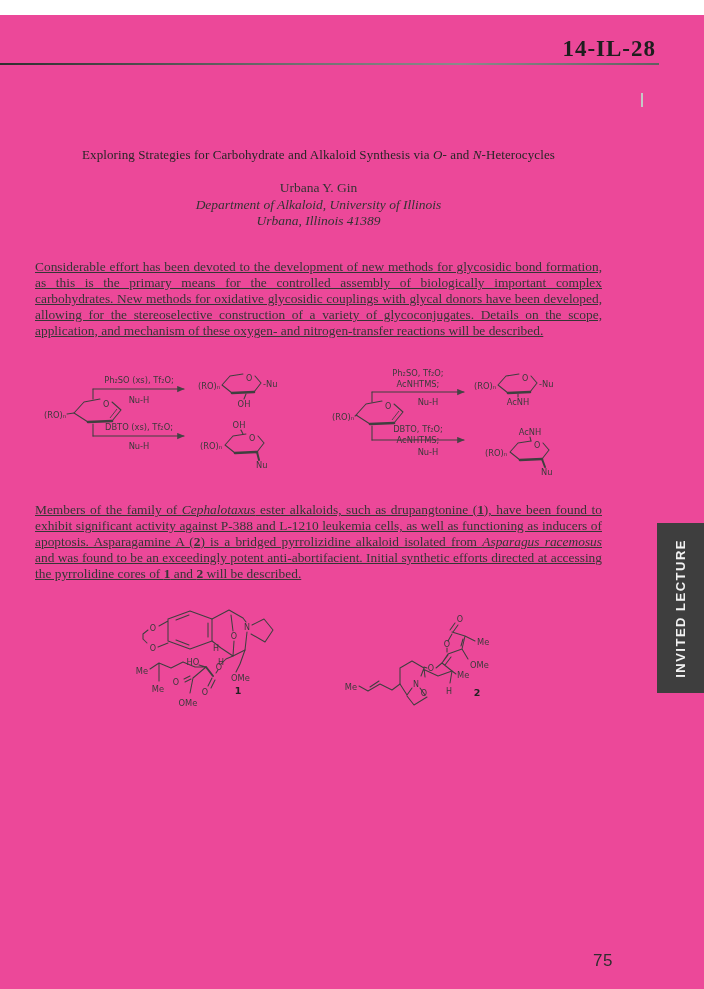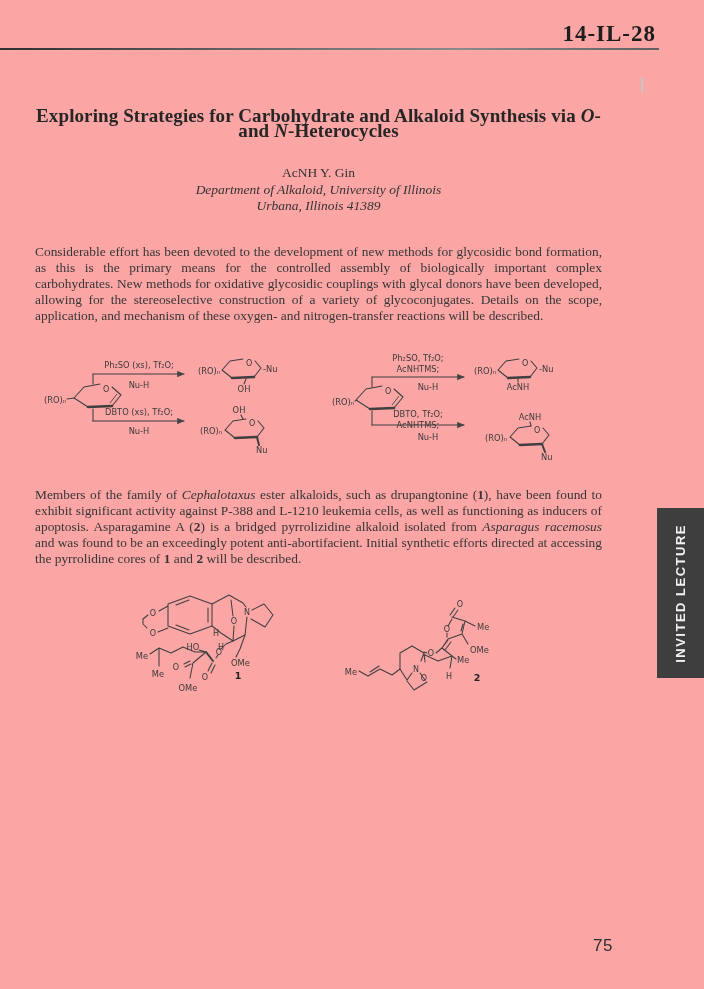--- a/index.html
+++ b/index.html
@@ -1,35 +1,35 @@
 <!DOCTYPE html>
 <html><head>
 <meta charset="utf-8">
 <style>
   html,body{margin:0;padding:0;}
   body{width:704px;height:989px;background:#ffffff;position:relative;overflow:hidden;
        font-family:"Liberation Serif", serif;}
-  .page{position:absolute;inset:0;background:#fca5a5;}
+  .page{position:absolute;inset:0;background:#ec4899;margin-top:15px;}
 
   .header-code{position:absolute;top:21px;right:48px;font-weight:bold;font-size:23px;
                letter-spacing:1px;color:#1e1e1e;}
   .header-rule{position:absolute;top:48px;left:0;width:659px;height:2px;
                background:linear-gradient(to right,#2f2f2f,#6f6f6f 45%,#8a8a8a 70%,#606060);}
   .scan-artifact{position:absolute;top:78px;left:641px;width:2px;height:14px;background:#c6c6c6;}
 
-  .title{position:absolute;top:108px;left:35px;width:567px;margin:0;text-align:center;
-         font-size:19px;font-weight:bold;color:#262626;line-height:15px;letter-spacing:.1px;}
+  .title{position:absolute;top:132px;left:35px;width:567px;margin:0;text-align:center;
+         font-size:13px;font-weight:normal;color:#262626;line-height:15px;letter-spacing:.1px;}
   .title i{font-style:italic;}
 
   .byline{position:absolute;top:165px;left:35px;width:567px;text-align:center;
           font-size:13.5px;color:#333;line-height:16.5px;}
   .byline .affil{font-style:italic;}
 
   .para{position:absolute;left:35px;width:567px;margin:0;text-align:justify;
-        font-size:13.4px;line-height:15.9px;color:#363636;}
+        font-size:13.4px;line-height:15.9px;color:#363636;text-decoration:underline;}
   .p1{top:244px;}
   .p2{top:487px;}
   .p2 .it{font-style:italic;}
   .p2 .bd{font-weight:bold;}
 
   svg{position:absolute;left:0;}
   .scheme-svg{top:345px;}
   .structures-svg{top:588px;}
   svg text{font-family:"DejaVu Sans", sans-serif;font-size:8.3px;fill:#3a3a3a;}
   svg text.atom{font-size:8px;}
@@ -52,21 +52,21 @@
 
 <div class="page">
 
   <div class="header-code">14-IL-28</div>
   <div class="header-rule"></div>
   <div class="scan-artifact"></div>
 
   <h1 class="title"><span>Exploring Strategies for Carbohydrate and Alkaloid Synthesis via </span><i>O</i><span>- and </span><i>N</i><span>-Heterocycles</span></h1>
 
   <div class="byline">
-    <div class="author">AcNH Y. Gin</div>
+    <div class="author">Urbana Y. Gin</div>
     <div class="affil">Department of Alkaloid, University of Illinois</div>
     <div class="affil">Urbana, Illinois  41389</div>
   </div>
 
   <p class="para p1">Considerable effort has been devoted to the development of new methods for glycosidic bond formation, as this is the primary means for the controlled assembly of biologically important complex carbohydrates.  New methods for oxidative glycosidic couplings with glycal donors have been developed, allowing for the stereoselective construction of a variety of glycoconjugates.  Details on the scope, application, and mechanism of these oxygen- and nitrogen-transfer reactions will be described.</p>
 
   <svg class="scheme-svg" width="704" height="135" viewBox="0 345 704 135">
     <defs>
       <marker id="ah" markerWidth="8" markerHeight="7" refX="6.5" refY="3" orient="auto">
         <path d="M0,0 L7,3 L0,6 Z" fill="#444"></path>

